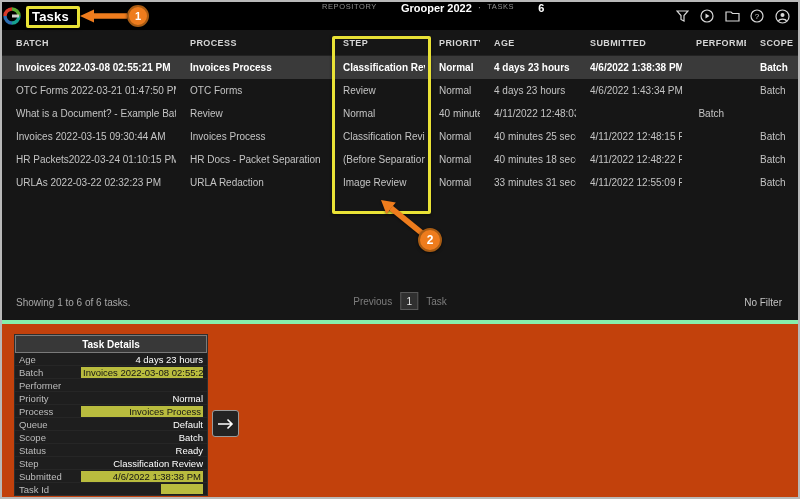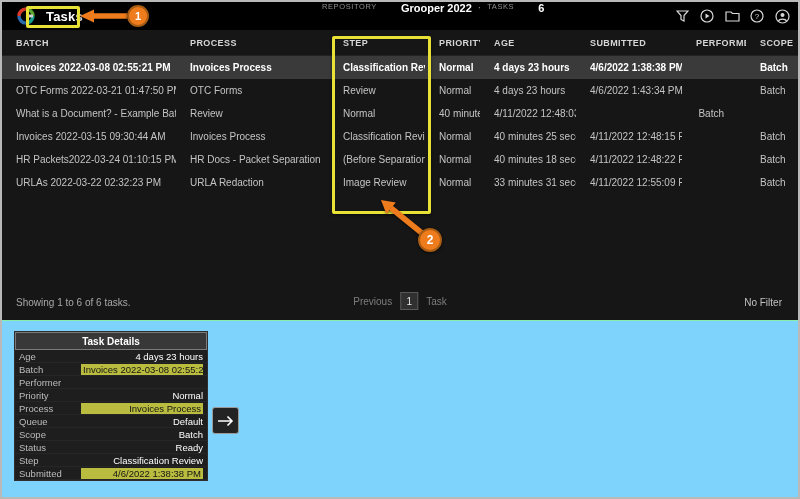--- a/index.html
+++ b/index.html
@@ -3,21 +3,21 @@
 <meta charset="utf-8">
 <style>
   * { margin:0; padding:0; box-sizing:border-box; }
   html,body { width:800px; height:499px; overflow:hidden; background:#777;
     font-family:"Liberation Sans", sans-serif; }
   .frame { position:absolute; inset:0; border:2px solid #b9b9b9; background:#151515;
     display:flex; flex-direction:column; }
 
   
   .topbar { height:28px; background:#000; display:flex; align-items:center;
-    padding:0 14px; position:relative; flex:0 0 auto; }
+    padding:0 0; position:relative; flex:0 0 auto; }
   .logo { width:20px; height:20px; margin-right:10px; }
   .page-title { color:#fff; font-size:13px; font-weight:bold; letter-spacing:.2px; }
   .repo-info { position:absolute; left:320px; top:0; height:28px; display:flex;
     align-items:flex-start; gap:6px; }
   .mini-label { color:#8f8f8f; font-size:7.5px; letter-spacing:.6px; }
   .repo-name, .task-count { color:#fff; font-size:11px; font-weight:bold;margin-left:18px; }
   .dot-sep { color:#8f8f8f; font-size:10px; }
   .topbar-icons { position:absolute; right:8px; top:0; height:28px; display:flex;
     align-items:center; gap:9px; }
   .tb-icon { width:16px; height:16px; display:flex; align-items:center; justify-content:center; cursor:pointer; }
@@ -39,21 +39,21 @@
   .showing { position:absolute; left:14px; top:5px; }
   .pager { position:absolute; left:50%; transform:translateX(-50%); top:0; display:flex;
     align-items:center; gap:8px; }
   .pager-link { color:#7d7d7d; font-size:10px; cursor:pointer; }
   .page-box { min-width:18px; height:18px; background:#303030; border:1px solid #585858;
     color:#e8e8e8; font-size:10px; display:flex; align-items:center; justify-content:center;
     padding:0 4px; cursor:pointer; }
   .filter-status { position:absolute; right:16px; top:5px; color:#c2c2c2; cursor:pointer; }
 
   
-  .bottom-panel { flex:1; background:#7dd3fc; border-top:1px solid #86efac; position:relative;padding-left:23px; }
+  .bottom-panel { flex:1; background:#c2410c; border-top:4px solid #86efac; position:relative;padding-left:23px; }
   .details { position:absolute; left:12px; top:10px; width:194px; background:#1e1e1e;
     border:1px solid #2e2e2e; overflow:hidden; max-height:162px; }
   .details-header { height:18px; background:#383838; border:1px solid #7a7a7a;
     color:#fff; font-size:10px; font-weight:bold; display:flex; align-items:center;
     justify-content:center; }
   .drow { display:flex; align-items:center; height:13px; border-bottom:1px solid #262626;
     padding:0 4px; font-size:9.5px; }
   .dlabel { color:#bdbdbd; flex:0 0 62px; }
   .dvalue { color:#fff; flex:1; text-align:right; white-space:nowrap; overflow:hidden; }
   .dvalue.hl { background:#b9bc3e; color:#141414; padding:0 2px; align-self:center; }
@@ -267,20 +267,24 @@
   <div class="drow">
     <span class="dlabel">Step</span>
     <span class="dvalue">Classification Review</span>
   </div>
 
   <div class="drow">
     <span class="dlabel">Submitted</span>
     <span class="dvalue hl">4/6/2022 1:38:38 PM</span>
   </div>
 
+  <div class="drow">
+    <span class="dlabel">Task Id</span>
+    <span class="dvalue hl"></span>
+  </div>
 </div>
     </div>
     <div class="go-button">
       <svg width="17" height="12" viewBox="0 0 17 12">
           <path d="M1 6 H15 M10.5 1.5 L15 6 L10.5 10.5" fill="none" stroke="#fff" stroke-width="1.6"></path>
         </svg>
     </div>
   </div>
 
 </div>

